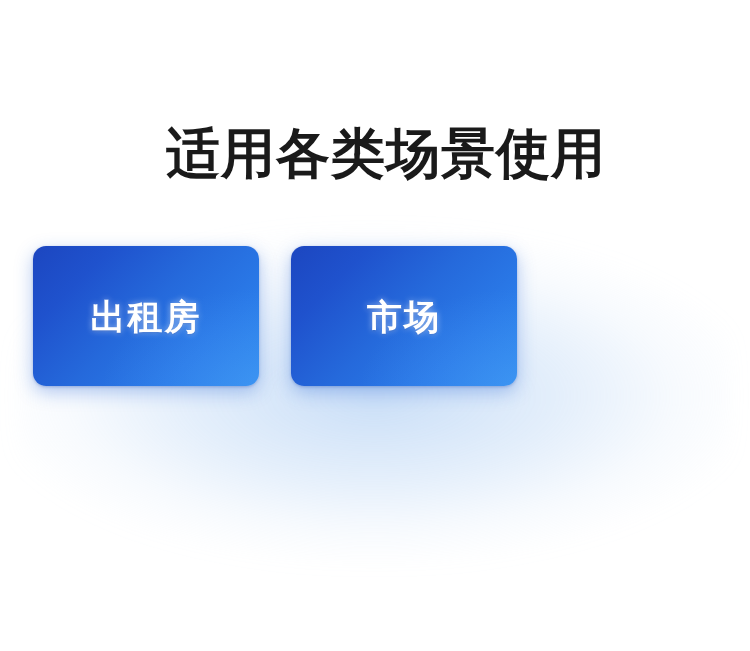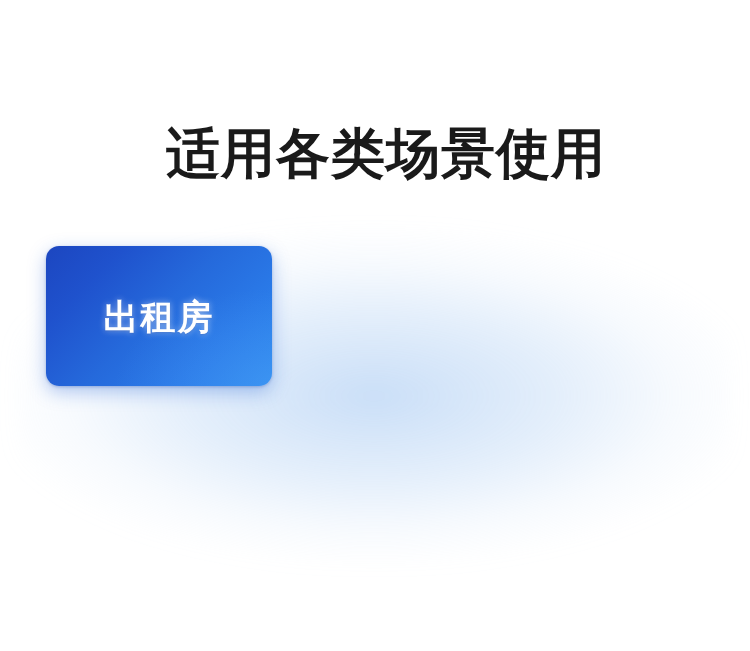--- a/index.html
+++ b/index.html
@@ -53,21 +53,21 @@
         rgba(122,174,236,0.40) 0%,
         rgba(150,192,240,0.26) 42%,
         rgba(190,216,246,0.12) 68%,
         rgba(255,255,255,0) 88%);
     filter: blur(10px);
     pointer-events: none;
   }
 
   .card-grid {
     position: absolute;
-    left: 46px;
+    left: 33px;
     top: 246px;
     width: 682px;
     display: grid;
     grid-template-columns: repeat(3, 226px);
     grid-template-rows: repeat(2, 140px);
     column-gap: 8px;
     row-gap: 19px;
     gap: 32px;
   }
 
@@ -127,15 +127,18 @@
   <div class="card-grid">
 
     <div class="scene-card">
       <span class="scene-label">出租房</span>
     </div>
 
 
 
 
 
+    <div class="scene-card">
+      <span class="scene-label">市场</span>
+    </div>
 
   </div>
 </div>
 
 </body></html>

